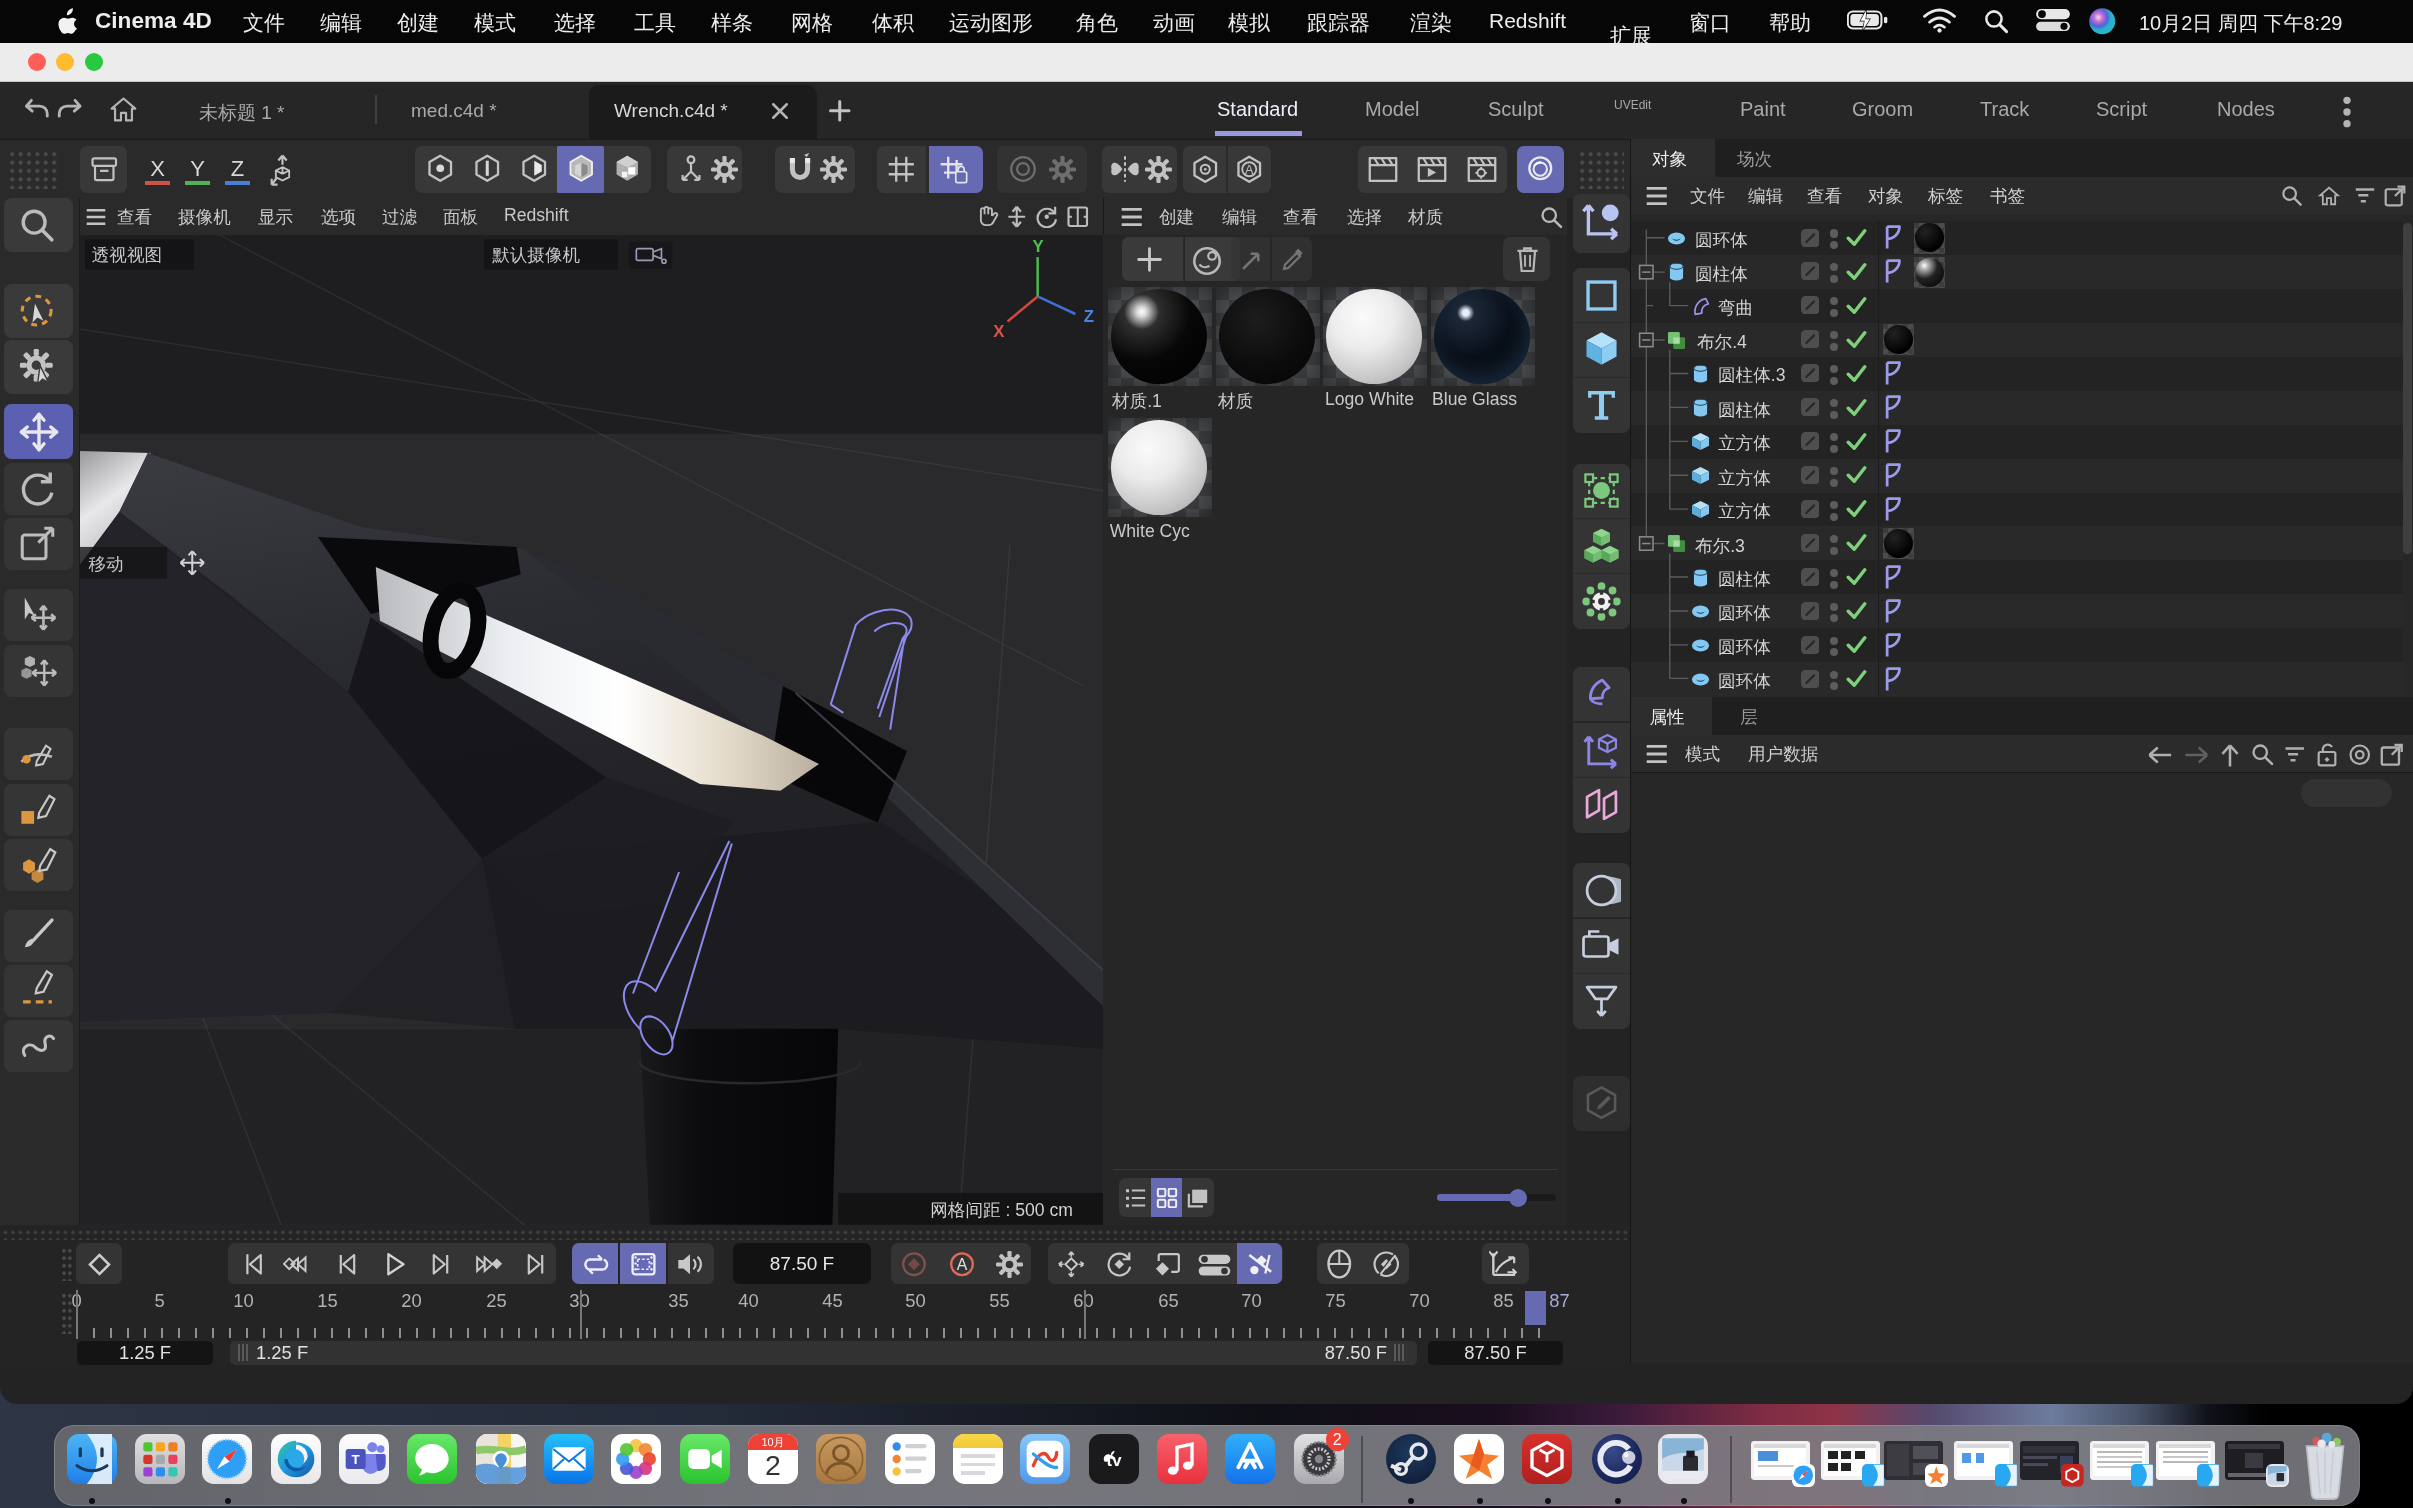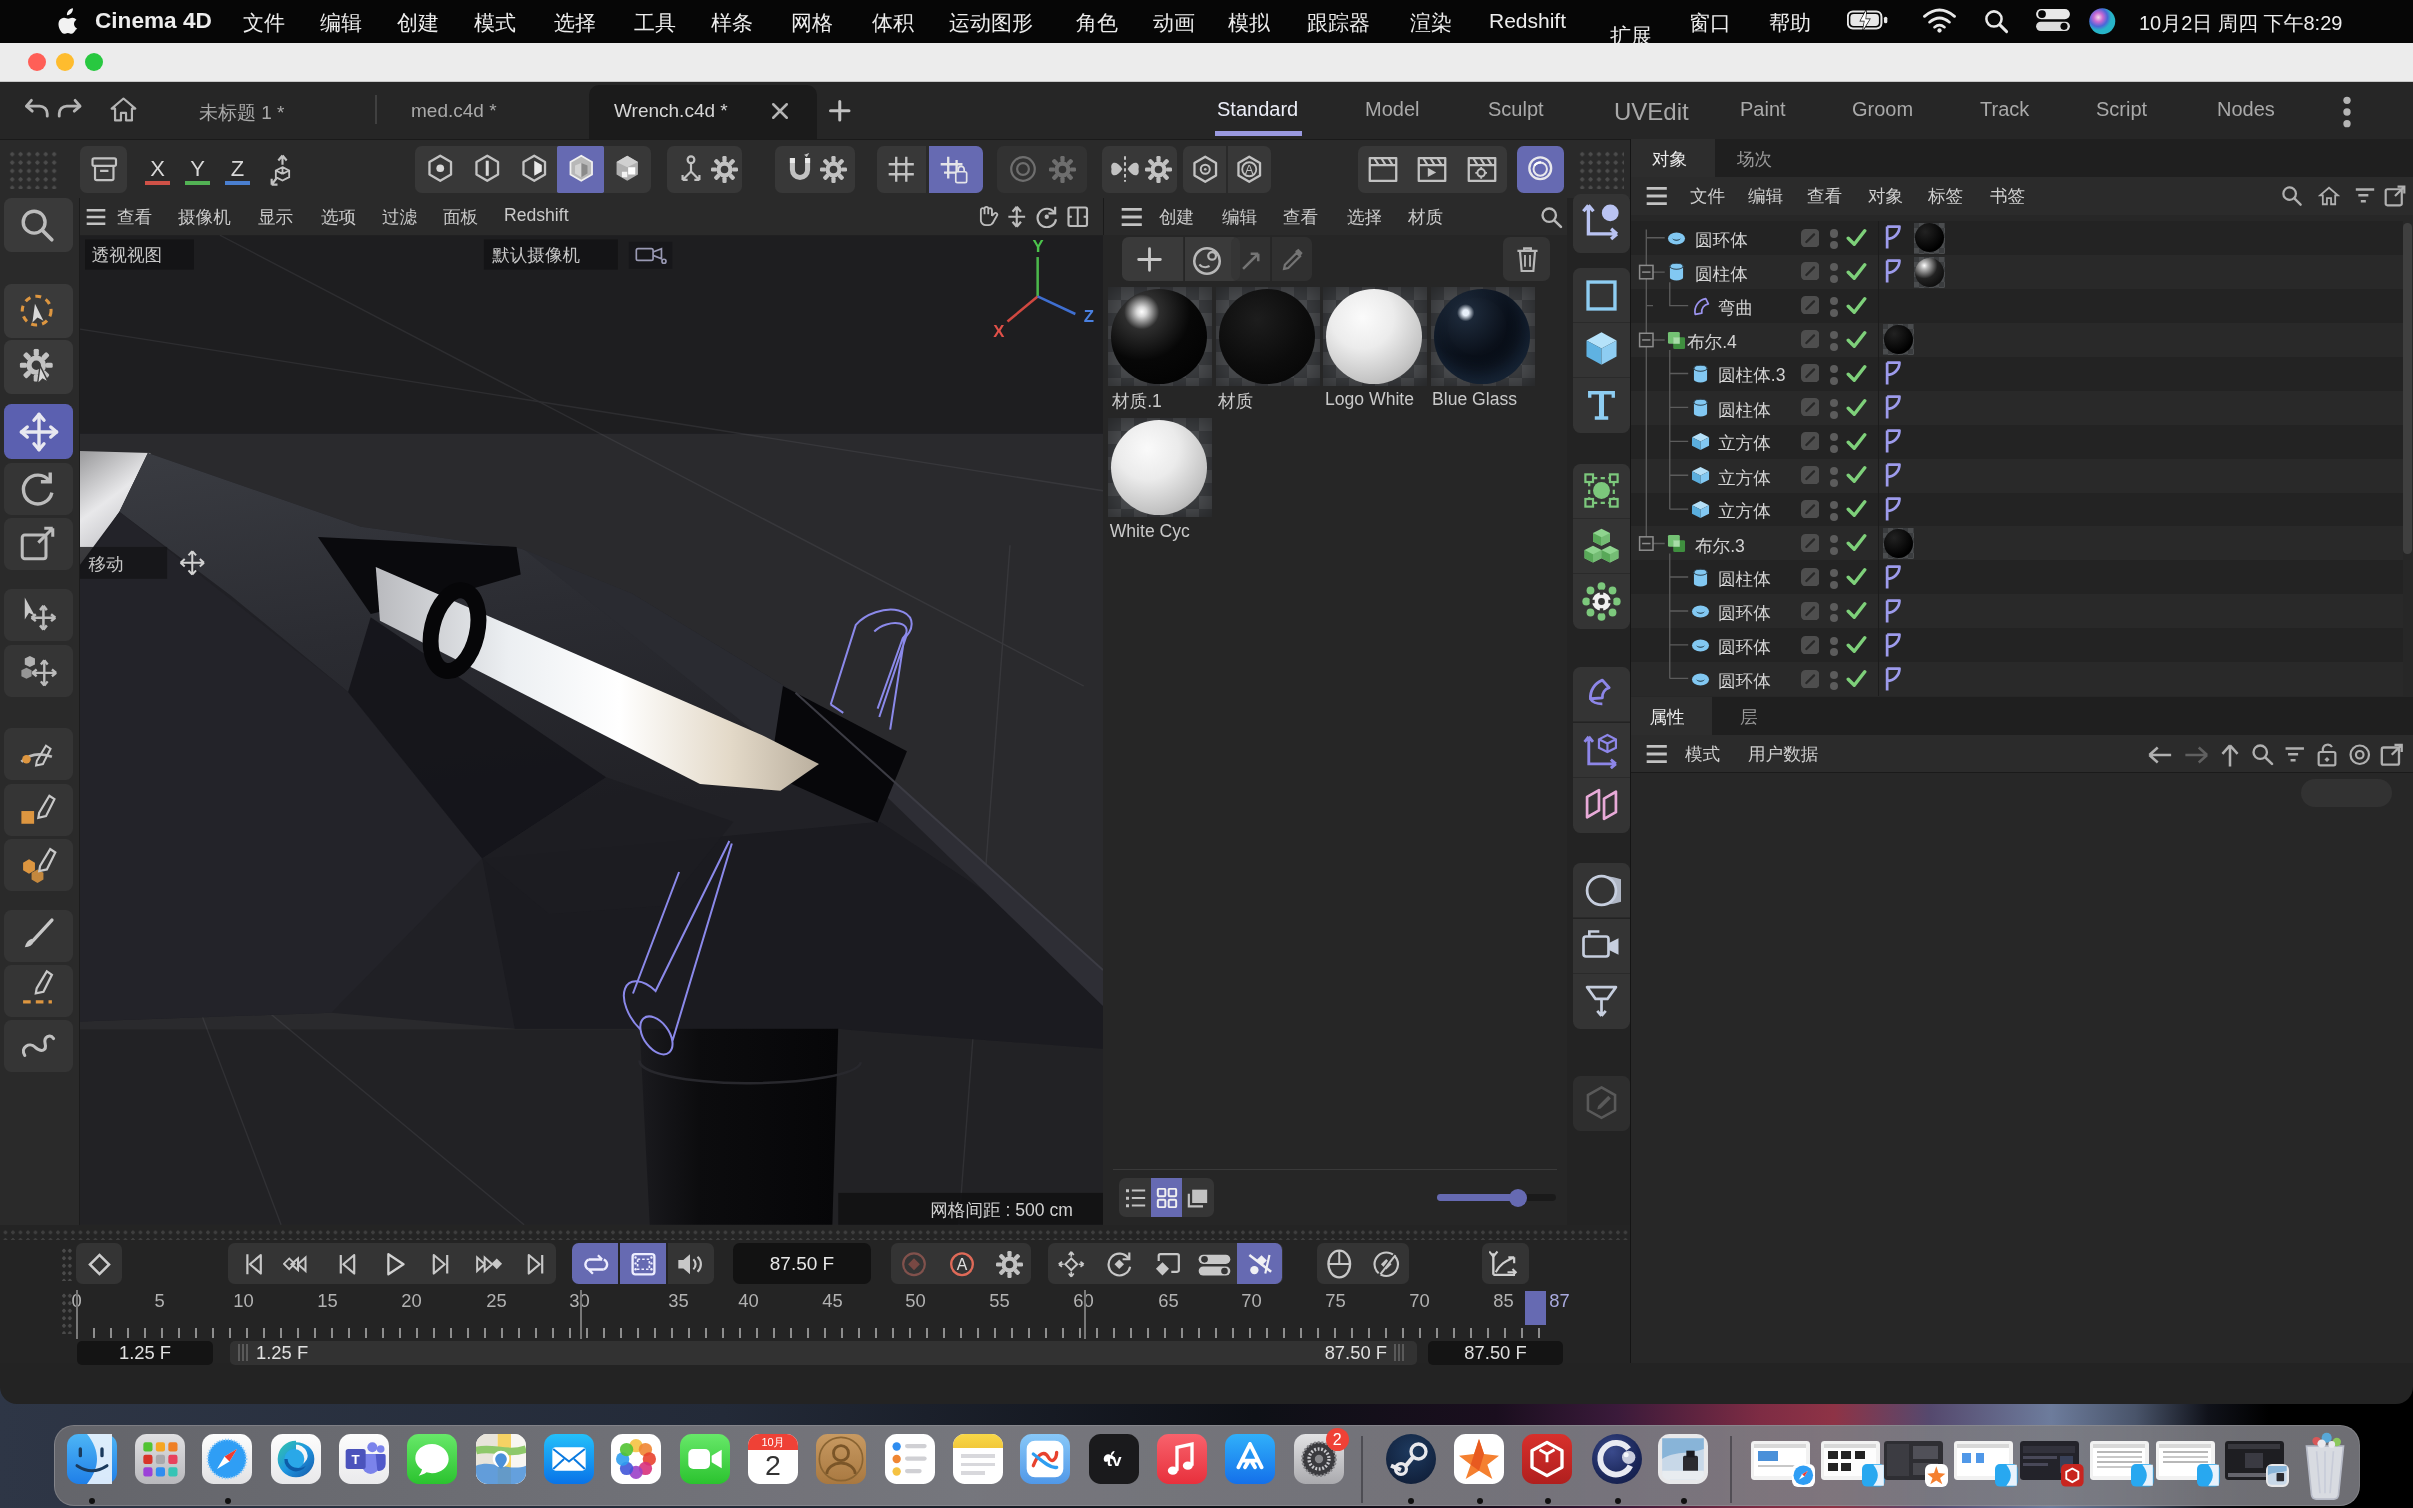--- a/index.html
+++ b/index.html
@@ -103,21 +103,21 @@
     <svg class="abs" style="left:769px;top:18.4px" width="22" height="22" viewBox="0 0 26 26">
         <path d="M5 5 L21 21 M21 5 L5 21" stroke="#b4b4b4" stroke-width="3" stroke-linecap="round"></path>
       </svg>
     <svg class="abs" style="left:828px;top:17px" width="23.5" height="23.5" viewBox="0 0 28 28">
         <path d="M14 3 V25 M3 14 H25" stroke="#c2c2c2" stroke-width="3.6" stroke-linecap="round"></path>
       </svg>
     <span class="abs" style="left:1217px;top:16px;color:#eceef8;font-size:20px">Standard</span>
     <span class="abs" style="left:1215px;top:49px;width:87px;height:5px;background:#9a99e0"></span>
     <span class="abs" style="left:1365px;top:16px;font-size:20px">Model</span>
     <span class="abs" style="left:1488px;top:16px;font-size:20px">Sculpt</span>
-    <span class="abs" style="left:1614px;top:16px;font-size:24px">UVEdit</span>
+    <span class="abs" style="left:1614px;top:16px;font-size:12px">UVEdit</span>
     <span class="abs" style="left:1740px;top:16px;font-size:20px">Paint</span>
     <span class="abs" style="left:1852px;top:16px;font-size:20px">Groom</span>
     <span class="abs" style="left:1980px;top:16px;font-size:20px">Track</span>
     <span class="abs" style="left:2096px;top:16px;font-size:20px">Script</span>
     <span class="abs" style="left:2217px;top:16px;font-size:20px">Nodes</span>
     <svg class="abs" style="left:2342px;top:13.4px" width="10" height="34" viewBox="0 0 12 40">
         <circle cx="6" cy="6" r="4.4" fill="#b4b4b4"></circle>
         <circle cx="6" cy="20" r="4.4" fill="#b4b4b4"></circle>
         <circle cx="6" cy="34" r="4.4" fill="#b4b4b4"></circle>
       </svg>
@@ -822,21 +822,21 @@
         </svg>
         <span class="dd" style="top:76px"></span>
         <span class="dd" style="top:88px"></span>
         <svg class="abs" style="left:215px;top:74px" width="21" height="21" viewBox="0 0 25 25">
           <use href="#check"></use>
         </svg>
 
       <svg class="abs" style="left:35px;top:109px" width="21" height="21" viewBox="0 0 25 25">
           <use href="#boole"></use>
         </svg>
-        <span class="abs lab" style="left:56px;top:109px">布尔.4</span>
+        <span class="abs lab" style="left:66px;top:109px">布尔.4</span>
       <svg class="abs" style="left:170px;top:109px" width="18.4" height="18.4" viewBox="0 0 22 22">
           <use href="#editdot"></use>
         </svg>
         <span class="dd" style="top:110px"></span>
         <span class="dd" style="top:122px"></span>
         <svg class="abs" style="left:215px;top:108px" width="21" height="21" viewBox="0 0 25 25">
           <use href="#check"></use>
         </svg>
         <div class="tn" style="top:103px;left:252px">
           <div class="tns" style="background:radial-gradient(circle at 35% 30%,#222,#000 70%)"></div>

